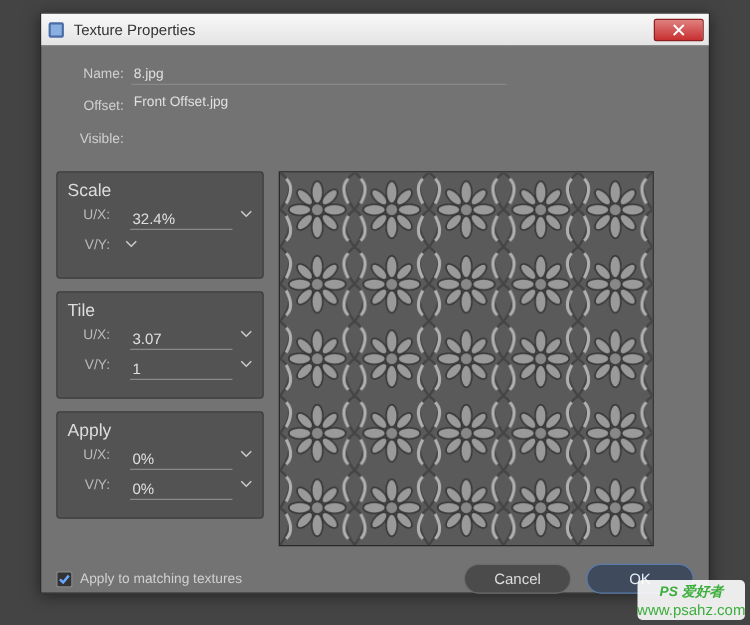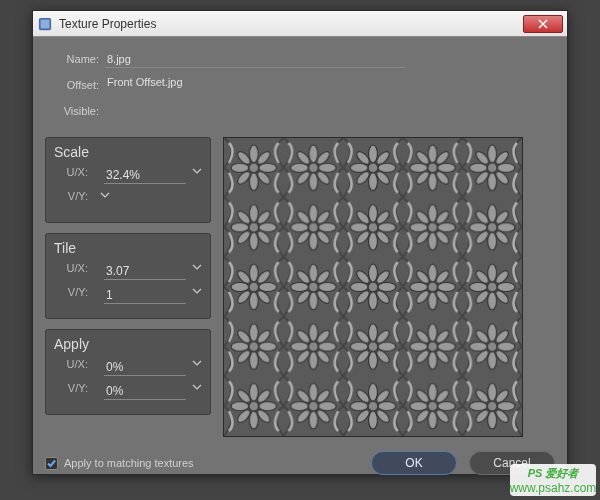--- a/index.html
+++ b/index.html
@@ -163,25 +163,25 @@
 
   <div class="bottom-row">
     <div class="check-wrap">
       <span class="checkbox">
         <svg viewBox="0 0 11 11">
             <path d="M2 5.5 L4.5 8 L9 2.5" stroke="#6aa8ff" stroke-width="2" fill="none"></path>
           </svg>
       </span>
       <span>Apply to matching textures</span>
     </div>
+    <div class="btn btn-cancel">
+      <span>Cancel</span>
+    </div>
     <div class="btn btn-ok">
       <span>OK</span>
-    </div>
-    <div class="btn btn-cancel">
-      <span>Cancel</span>
     </div>
   </div>
 </div>
 
 <div class="watermark">
   <span class="wm1">PS 爱好者</span>
   <span class="wm2">www.psahz.com</span>
 </div>
 
 </body></html>

